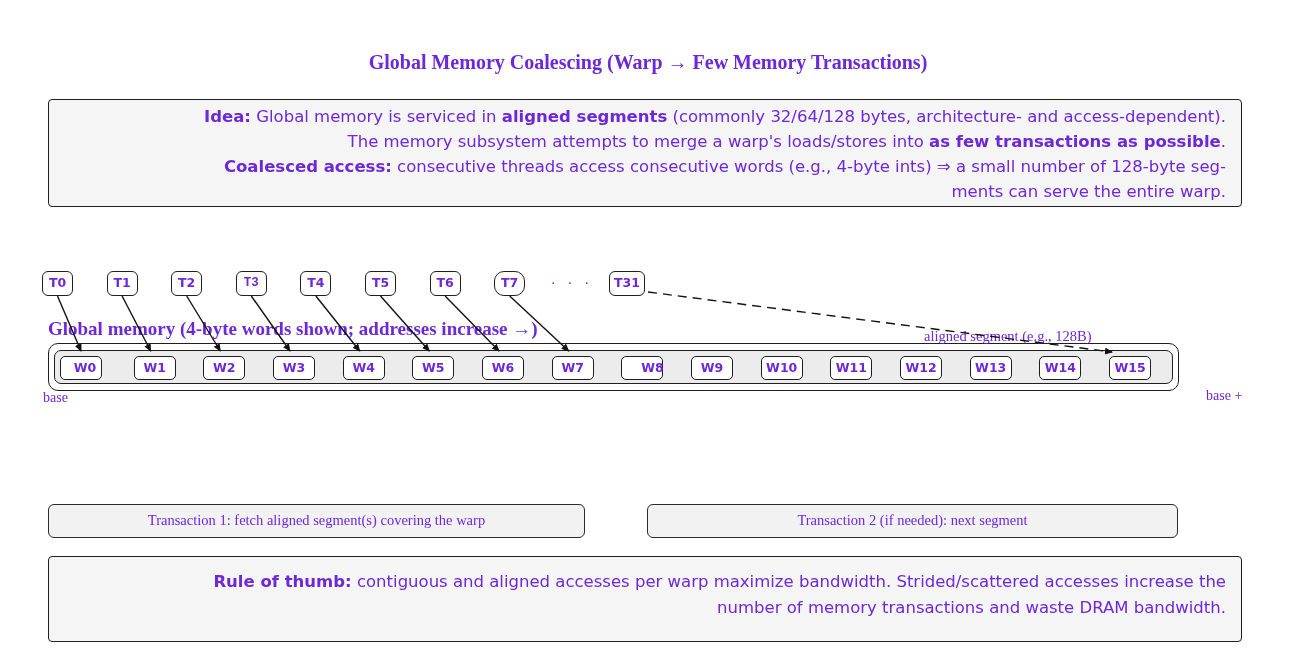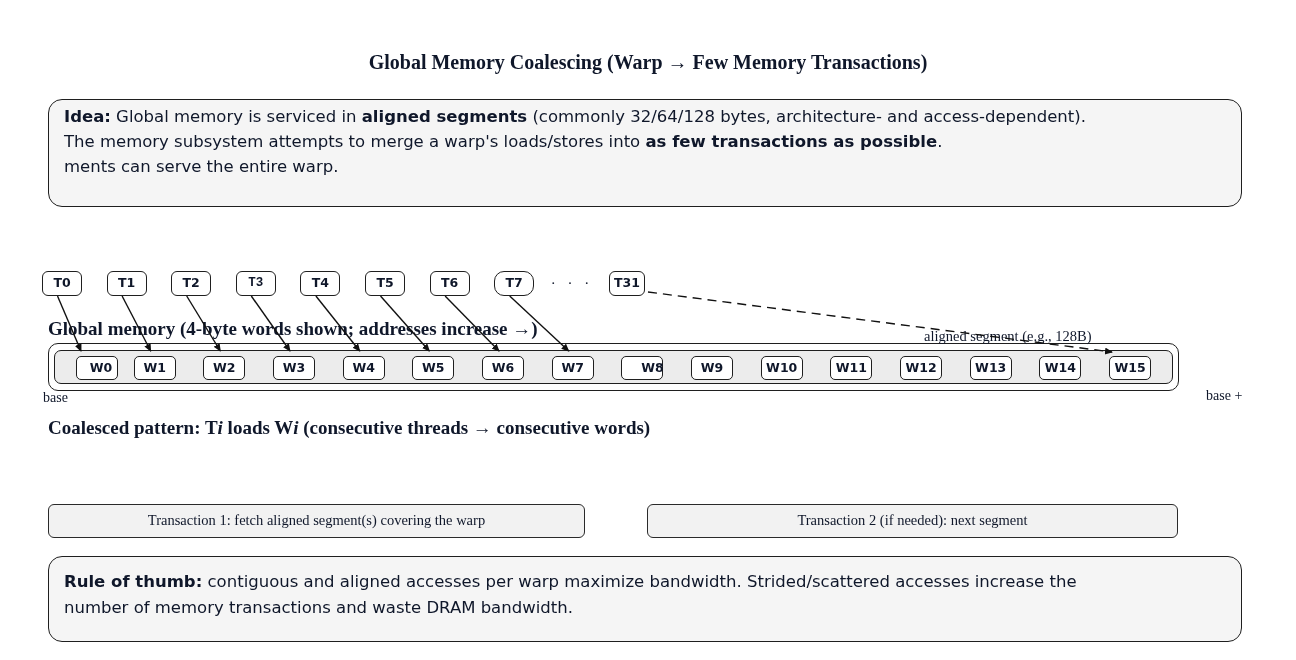--- a/index.html
+++ b/index.html
@@ -1,43 +1,43 @@
 <!DOCTYPE html>
 <html style="--box-fill: #f5f5f5; --band-fill: #ececec; --border: #1f1f1f;"><head>
 <meta charset="utf-8">
 <style>
   html,body { margin:0; padding:0; background:#ffffff; }
   .page {
     position:relative; width:1296px; height:660px; background:#fff;
-    color:#0f172a; font-family:"Liberation Serif", serif; overflow:hidden;
+    color:#6d28d9; font-family:"Liberation Serif", serif; overflow:hidden;
   }
   .abs { position:absolute; }
   .title {
     left:0; top:51px; width:1296px; text-align:center;
     font-family:"Liberation Serif", serif; font-weight:bold; font-size:20px;
   }
   .heading {
     font-family:"Liberation Serif", serif; font-weight:bold; font-size:19px;
     white-space:nowrap; z-index:2;
   }
   .heading .it { font-style:italic; }
   .bigbox {
     background:var(--box-fill,#f5f5f5); border:1.5px solid var(--border,#1f1f1f);
-    border-radius:14px; box-sizing:border-box;
+    border-radius:4px; box-sizing:border-box;
     font-family:"DejaVu Sans", sans-serif; font-size:16.5px; line-height:25px;
-    padding:4px 15px 0 15px; z-index:1;
+    padding:4px 15px 0 15px; z-index:1;text-align:right;
   }
   .bigbox .b { font-weight:bold; }
   .tbox, .wbox {
     background:#fff; border:1.3px solid var(--border,#1f1f1f); border-radius:6px;
     box-sizing:border-box; text-align:center;
     font-family:"DejaVu Sans", sans-serif; font-weight:bold; font-size:12.5px;
     z-index:4;
   }
-  .tbox { width:40px; height:25px; line-height:22px; top:271px; }
+  .tbox { width:31px; height:25px; line-height:22px; top:271px; }
   .tbox.wide { width:36px; }
   .wbox { width:42px; height:24px; line-height:21px; top:356px; border-radius:5px; }
   .dots { top:271px; height:25px; line-height:24px; font-size:15px; letter-spacing:4px;
           font-family:"Liberation Serif", serif; z-index:2; }
   .band-outer {
     left:48px; top:343px; width:1131px; height:48px; background:#fff;
     border:1.5px solid var(--border,#1f1f1f); border-radius:10px; box-sizing:border-box; z-index:1;
   }
   .band-inner {
     left:54px; top:350px; width:1119px; height:34px; background:var(--band-fill,#ececec);
@@ -55,20 +55,21 @@
 </head>
 <body>
 
 <div class="page">
 
   <div class="abs title">Global Memory Coalescing (Warp → Few Memory Transactions)</div>
 
   <div class="abs bigbox" style="left:48px; top:99px; width:1194px; height:108px;">
     <div><span class="b">Idea:</span><span> Global memory is serviced in </span><span class="b">aligned segments</span><span> (commonly 32/64/128 bytes, architecture- and access-dependent).</span></div>
     <div><span>The memory subsystem attempts to merge a warp's loads/stores into </span><span class="b">as few transactions as possible</span><span>.</span></div>
+    <div><span class="b">Coalesced access:</span><span> consecutive threads access consecutive words (e.g., 4-byte ints) ⇒ a small number of 128-byte seg-</span></div>
     <div><span>ments can serve the entire warp.</span></div>
   </div>
 
 
   <div class="abs tbox" style="left:42px;">T0</div>
   <div class="abs tbox" style="left:106.6px;">T1</div>
   <div class="abs tbox" style="left:171.2px;">T2</div>
   <div class="abs tbox" style="left:235.8px;font-family:Liberation Mono, monospace;">T3</div>
   <div class="abs tbox" style="left:300.4px;">T4</div>
   <div class="abs tbox" style="left:365px;">T5</div>
@@ -77,41 +78,40 @@
   <div class="abs dots" style="left:548px; width:48px; text-align:center;">· · ·</div>
   <div class="abs tbox wide" style="left:609px;">T31</div>
 
   <div class="abs heading" style="left:48px; top:318px;">Global memory (4-byte words shown; addresses increase →)</div>
 
   <div class="abs smalllabel" style="left:924px; top:328px;">aligned segment (e.g., 128B)</div>
 
   <div class="abs band-outer"></div>
   <div class="abs band-inner"></div>
 
-  <div class="abs wbox" style="left:76px;padding-left:8px;">W0</div>
+  <div class="abs wbox" style="left:60px;padding-left:8px;">W0</div>
   <div class="abs wbox" style="left:133.7px;">W1</div>
   <div class="abs wbox" style="left:203.3px;">W2</div>
   <div class="abs wbox" style="left:273px;">W3</div>
   <div class="abs wbox" style="left:342.7px;">W4</div>
   <div class="abs wbox" style="left:412.3px;">W5</div>
   <div class="abs wbox" style="left:482px;">W6</div>
   <div class="abs wbox" style="left:551.7px;">W7</div>
   <div class="abs wbox" style="left:621.3px;padding-left:19px;">W8</div>
   <div class="abs wbox" style="left:691px;">W9</div>
   <div class="abs wbox" style="left:760.7px;">W10</div>
   <div class="abs wbox" style="left:830.3px;">W11</div>
   <div class="abs wbox" style="left:900px;">W12</div>
   <div class="abs wbox" style="left:969.7px;">W13</div>
   <div class="abs wbox" style="left:1039.3px;">W14</div>
   <div class="abs wbox" style="left:1109px;">W15</div>
 
   <div class="abs smalllabel" style="left:43px; top:390px; font-size:14px;">base</div>
   <div class="abs smalllabel" style="left:1206px; top:388px; font-size:14px;">base +</div>
 
-  <div class="abs heading" style="left:48px; top:417px;"><span>Coalesced pattern: T</span><span class="it">i</span><span> loads W</span><span class="it">i</span><span> (consecutive threads → consecutive words)</span></div>
 
 
   <div class="abs txbox" style="left:48px; width:537px;">Transaction 1: fetch aligned segment(s) covering the warp</div>
   <div class="abs txbox" style="left:647px; width:531px;">Transaction 2 (if needed): next segment</div>
 
   <div class="abs bigbox" style="left:48px; top:556px; width:1194px; height:86px; padding-top:12px; line-height:26px;">
     <div><span class="b">Rule of thumb:</span><span> contiguous and aligned accesses per warp maximize bandwidth. Strided/scattered accesses increase the</span></div>
     <div><span>number of memory transactions and waste DRAM bandwidth.</span></div>
   </div>
 

